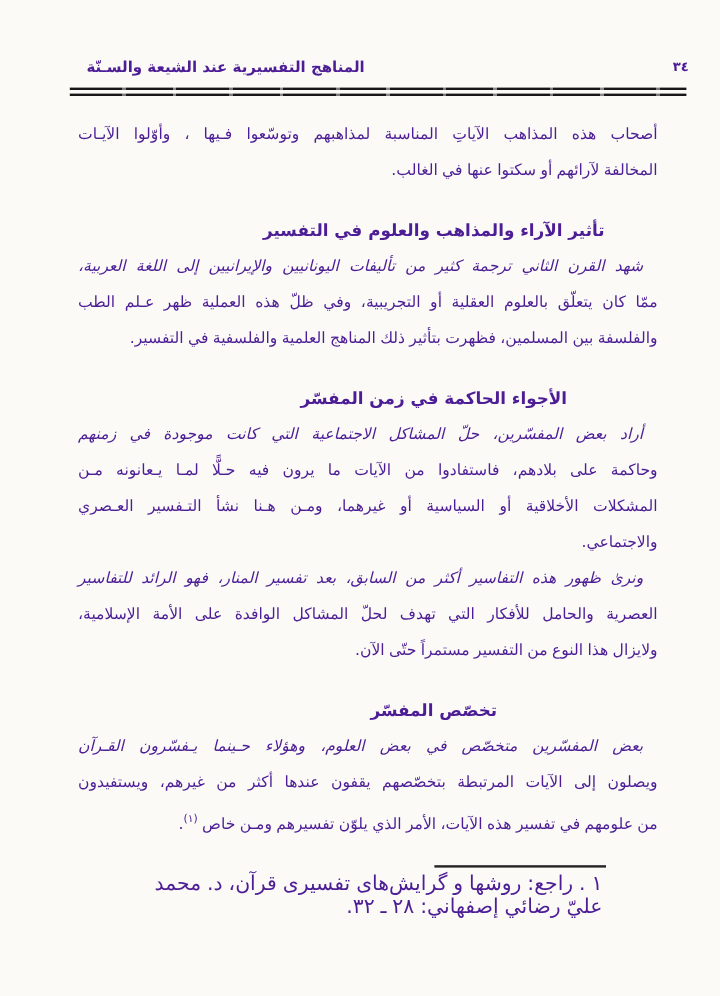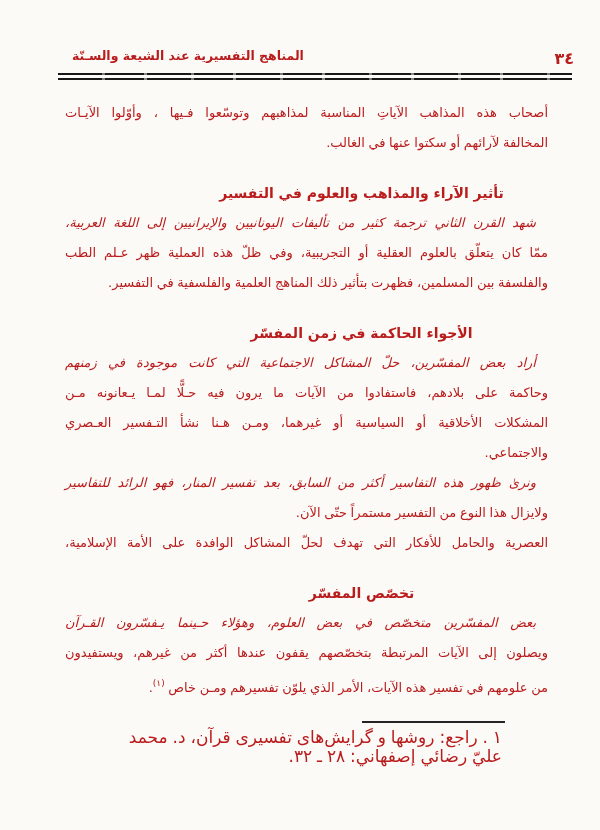--- a/index.html
+++ b/index.html
@@ -4,31 +4,31 @@
 <style>
   html,body { margin:0; padding:0; background:#e8e6e2; }
   .page {
     position:relative;
     width:600px; height:830px;
     margin:0 auto;
     background:#fbfaf7;
     overflow:hidden;
     direction:rtl;
     font-family:"DejaVu Sans", sans-serif;
-    color:#b91c1c;
+    color:#4c1d95;
   }
   
   .runhead-title {
     position:absolute; top:48px; left:72px;
     font-size:12.5px; font-weight:bold;
     white-space:nowrap;
   }
   .folio {
     position:absolute; top:49px; right:26px;
-    font-size:16px; font-weight:bold;text-align:right;
+    font-size:11px; font-weight:bold;text-align:right;
   }
   .rule {
     position:absolute; left:58px; right:28px; height:2.2px;
     background:repeating-linear-gradient(90deg,
       #171717 0 44px, #7a7a7a 44px 47px,
       #171717 47px 86px, #8a8a8a 86px 89px);
   }
   .rule-a { top:73px; }
   .rule-b { top:78px; height:1.7px; }
 
@@ -100,22 +100,22 @@
 
     <div>
       <div class="line first">أراد بعض المفسّرين، حلّ المشاكل الاجتماعية التي كانت موجودة في زمنهم</div>
       <div class="line">وحاكمة على بلادهم، فاستفادوا من الآيات ما يرون فيه حـلًّا لمـا يـعانونه مـن</div>
       <div class="line">المشكلات الأخلاقية أو السياسية أو غيرهما، ومـن هـنا نشأ التـفسير العـصري</div>
       <div class="line last">والاجتماعي.</div>
     </div>
 
     <div>
       <div class="line first">ونرىٰ ظهور هذه التفاسير أكثر من السابق، بعد تفسير المنار، فهو الرائد للتفاسير</div>
+      <div class="line">العصرية والحامل للأفكار التي تهدف لحلّ المشاكل الوافدة على الأمة الإسلامية،</div>
       <div class="line last">ولايزال هذا النوع من التفسير مستمراً حتّى الآن.</div>
-      <div class="line">العصرية والحامل للأفكار التي تهدف لحلّ المشاكل الوافدة على الأمة الإسلامية،</div>
     </div>
 
     <div class="heading">
       <span>تخصّص المفسّر</span>
     </div>
 
     <div>
       <div class="line first">بعض المفسّرين متخصّص في بعض العلوم، وهؤلاء حـينما يـفسّرون القـرآن</div>
       <div class="line">ويصلون إلى الآيات المرتبطة بتخصّصهم يقفون عندها أكثر من غيرهم، ويستفيدون</div>
       <div class="line last">

